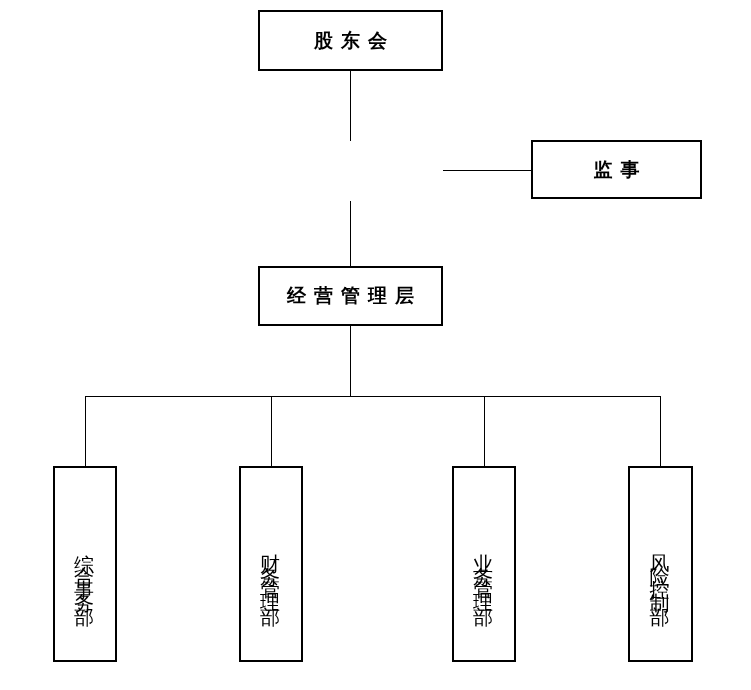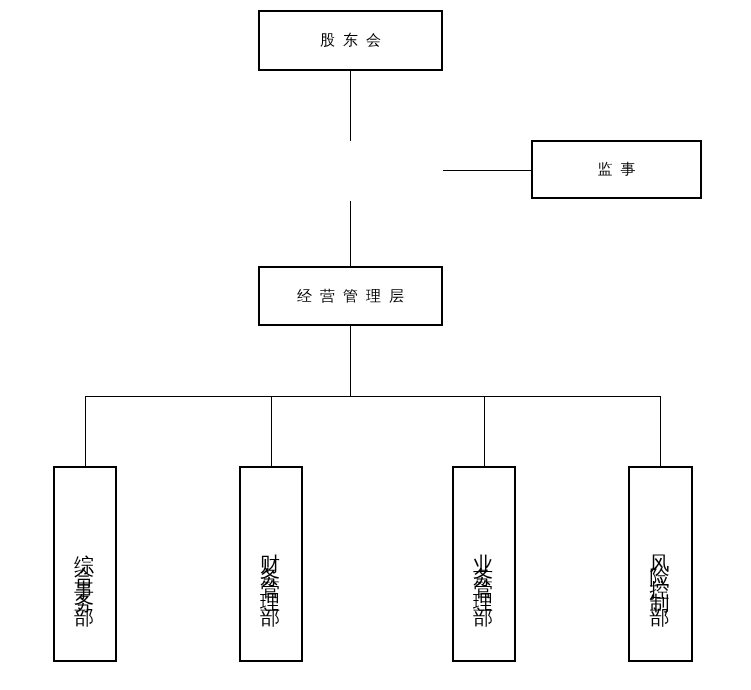--- a/index.html
+++ b/index.html
@@ -19,24 +19,25 @@
   .node {
     position: absolute;
     box-sizing: border-box;
     border: 2px solid #000000;
     background: #ffffff;
     display: flex;
     align-items: center;
     justify-content: center;
   }
   .h-label {
-    font-size: 15px;
+    font-size: 19px;
     letter-spacing: 8px;
     margin-left: 8px;      
     white-space: nowrap;
+    font-weight: bold;
   }
   .v-label {
     font-size: 20px;
     writing-mode: vertical-rl;
     text-orientation: upright;
     letter-spacing: 13px;
     margin-top: 13px;      
     white-space: nowrap;
   }
   .line {

